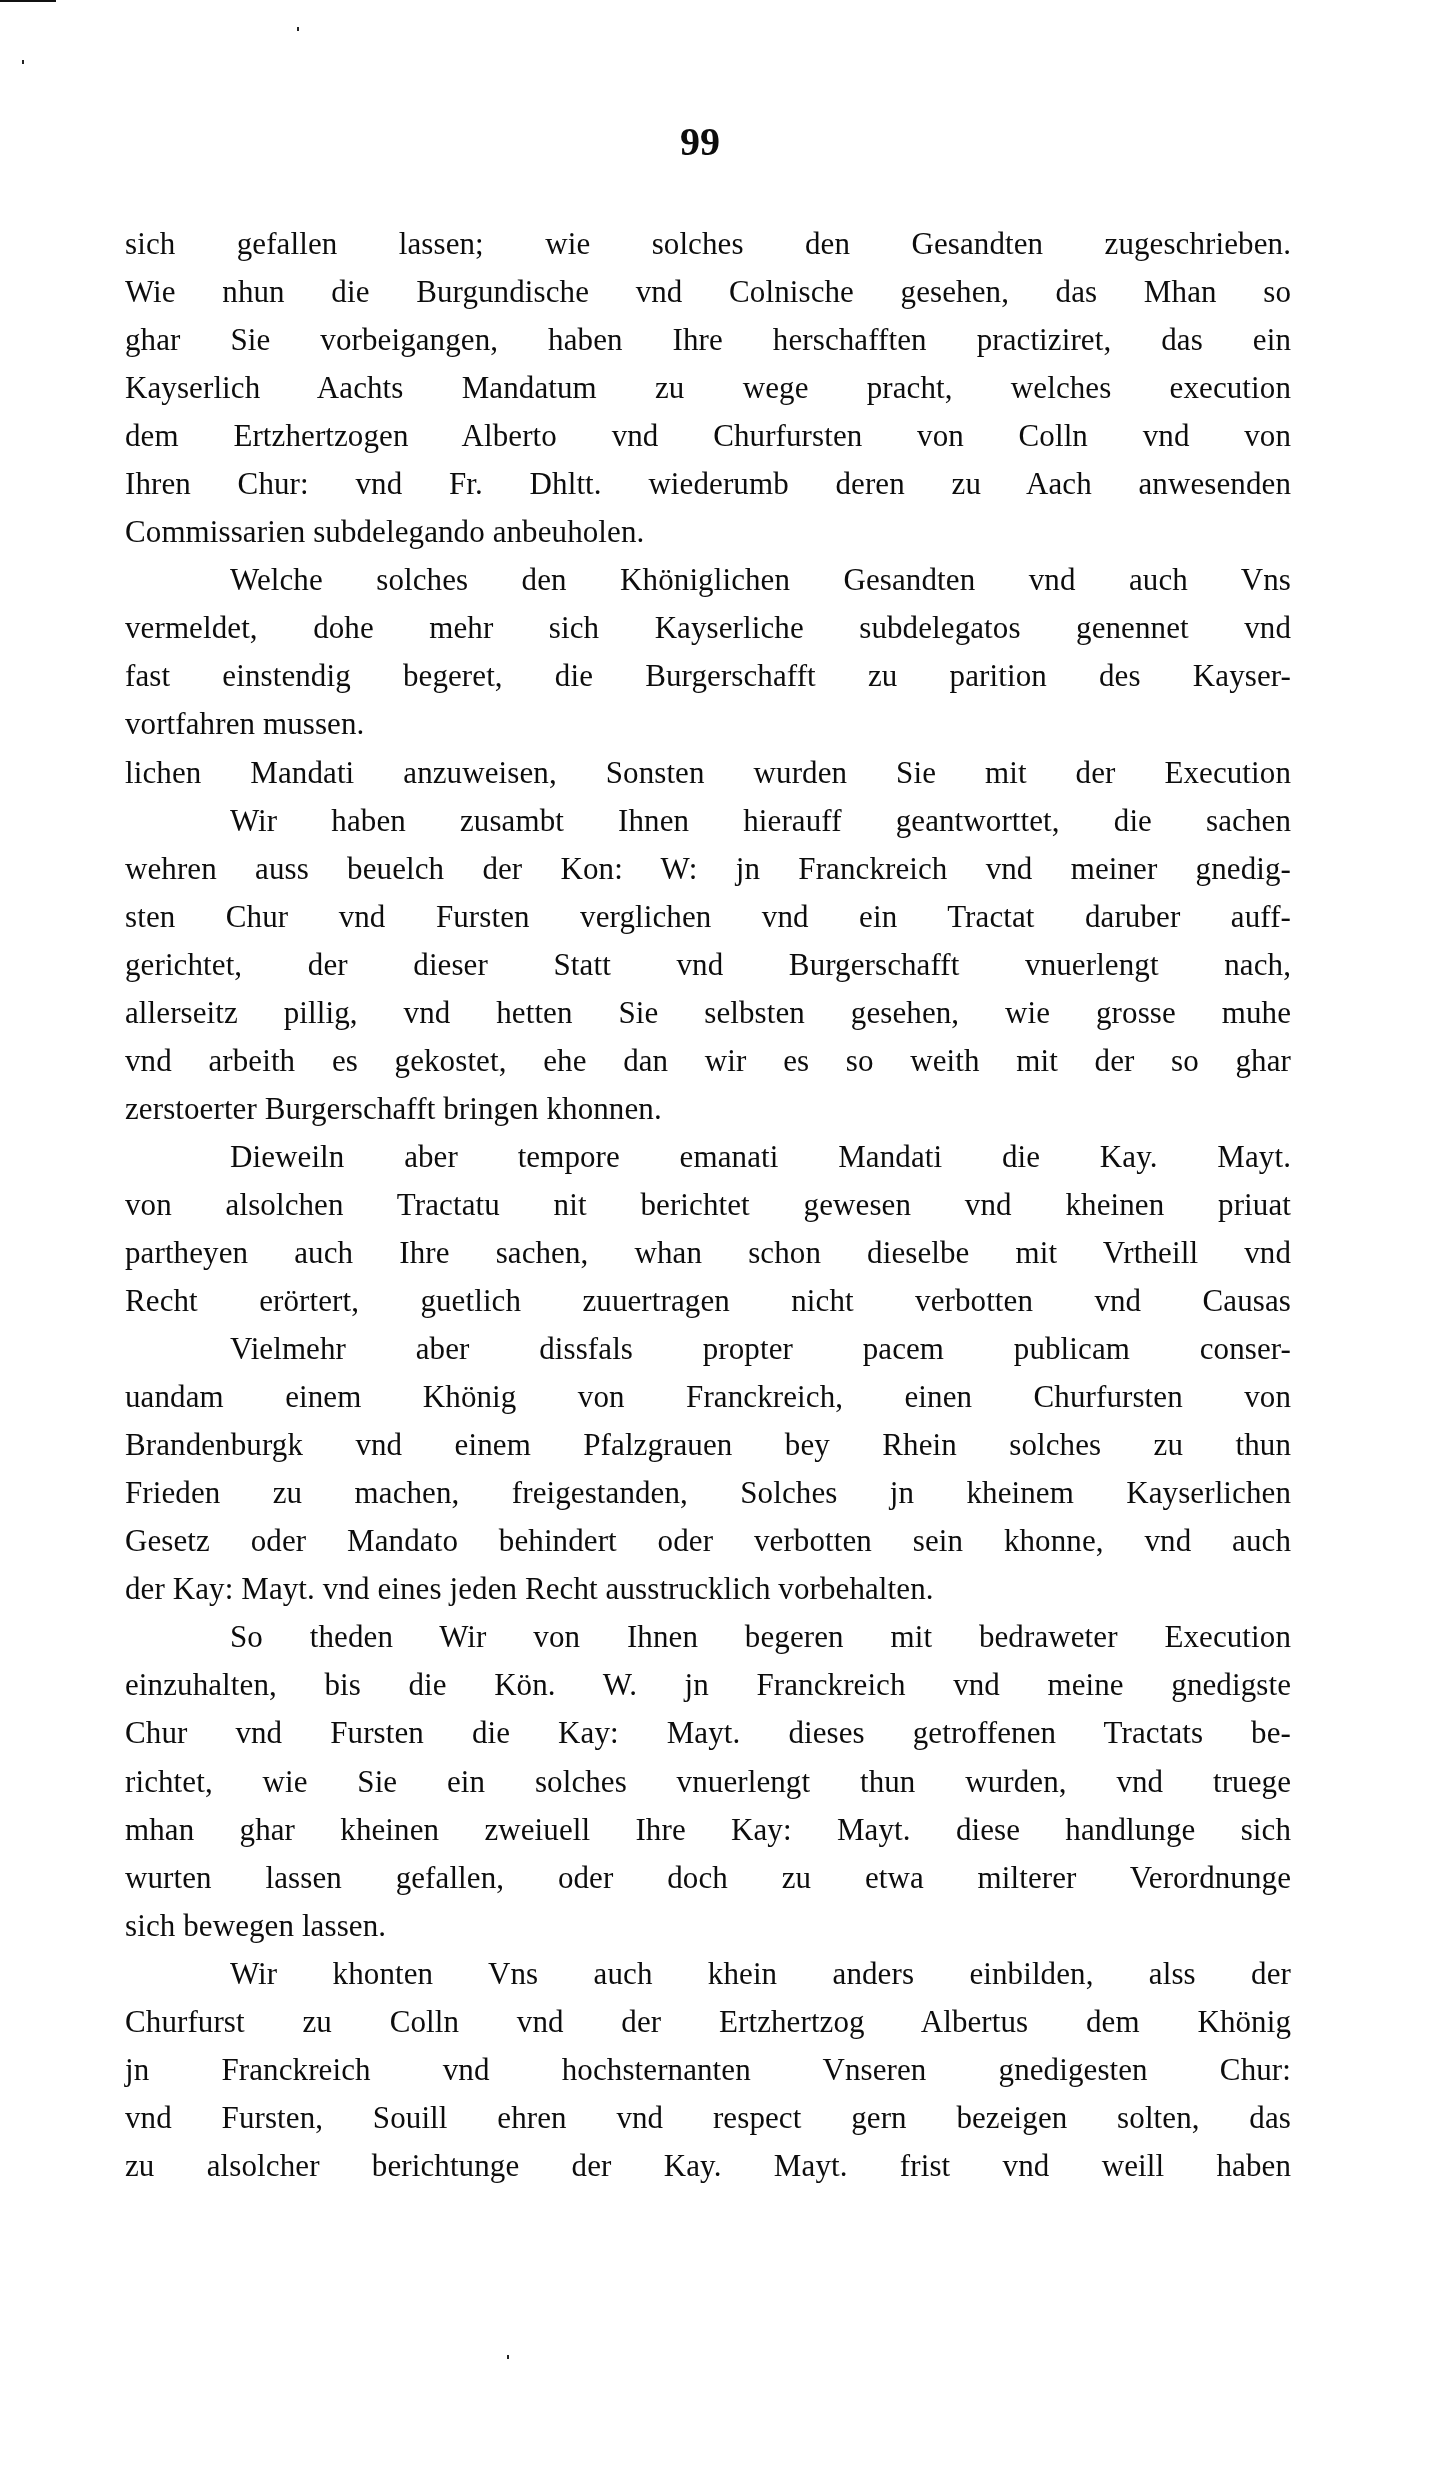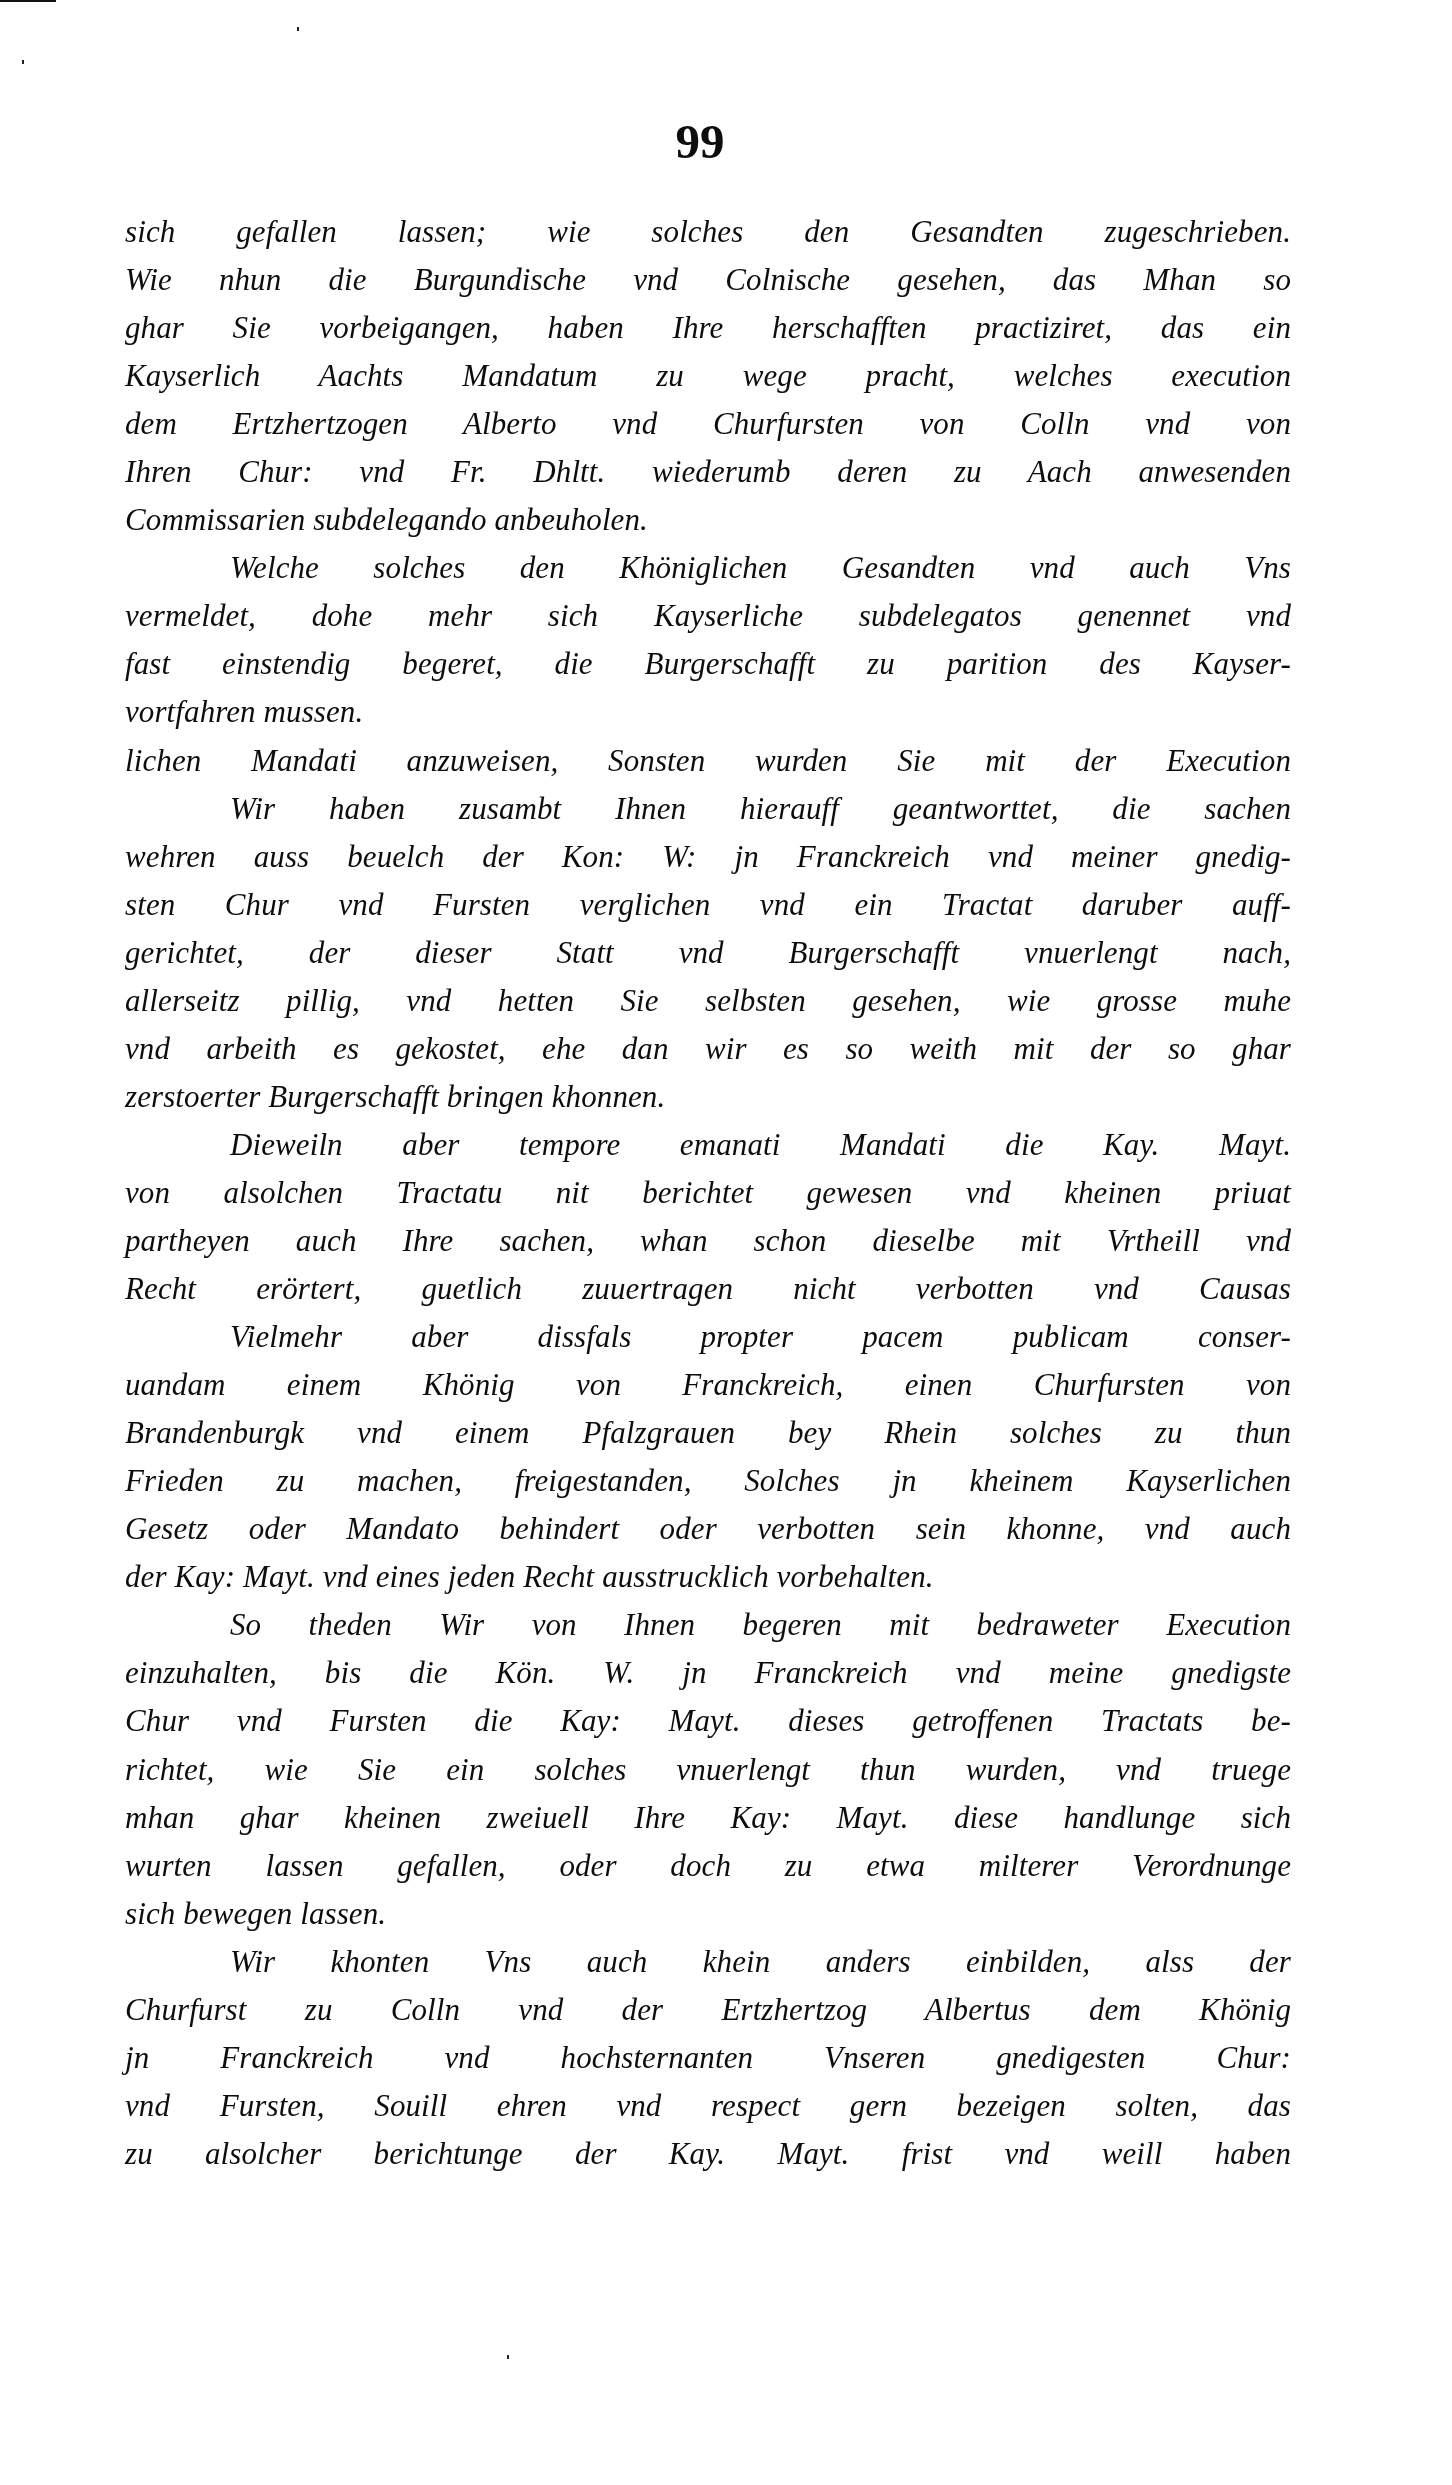--- a/index.html
+++ b/index.html
@@ -28,30 +28,29 @@
       width: 2px;
       height: 4px;
       background: #222;
     }
     .page-number {
       position: absolute;
       left: 660px;
       top: 118px;
       width: 80px;
       text-align: center;
-      font-size: 49px;
+      font-size: 40px;
       line-height: 48px;
       font-weight: bold;
     }
     .text-block {
       position: absolute;
       left: 125px;
-      top: 208px;
+      top: 220px;
       width: 1166px;
-      font-style: italic;
     }
     .line {
       display: block;
       height: 48.05px;
       line-height: 48.05px;
       font-size: 31px;
       white-space: nowrap;
       text-align: justify;
       text-align-last: justify;
       letter-spacing: 0.1px;

